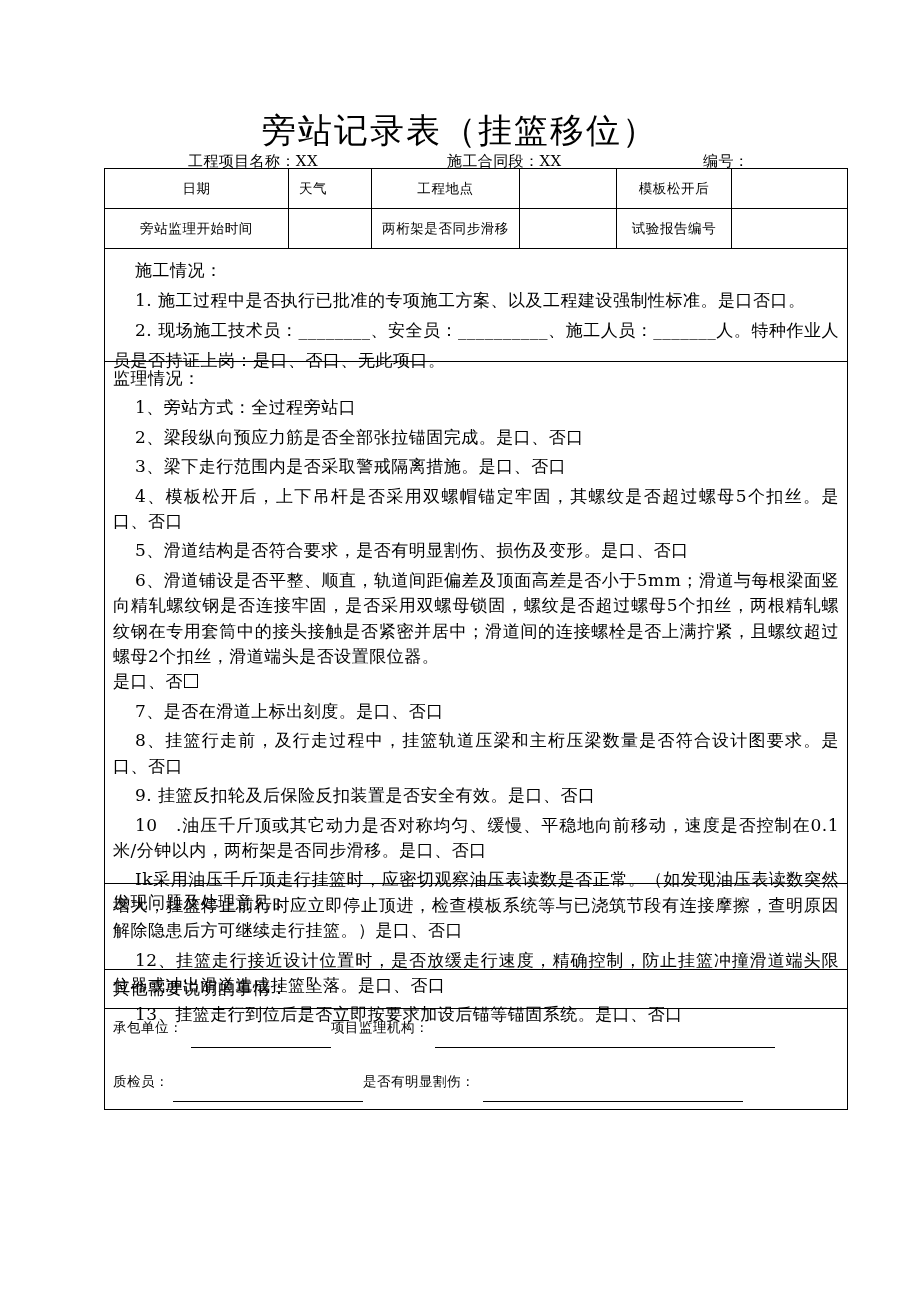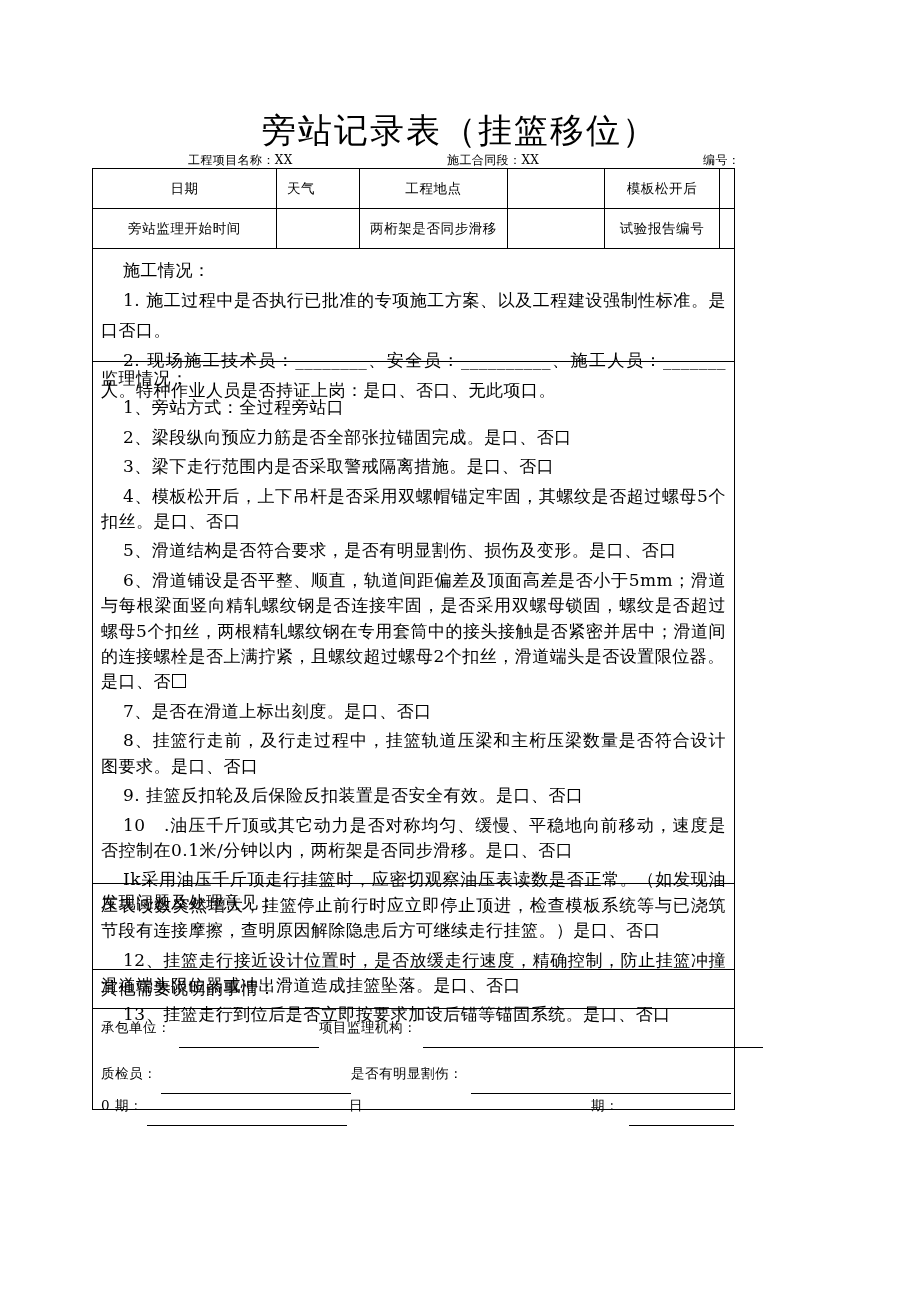--- a/index.html
+++ b/index.html
@@ -32,34 +32,34 @@
     font-size: 34px;
     letter-spacing: 2px;
     font-family: "DejaVu Serif", "Liberation Serif", serif;
     white-space: nowrap;
   }
 
   
   .subhead {
     position: absolute;
     top: 152px;
-    font-size: 12px;
+    font-size: 15px;
     white-space: nowrap;
     letter-spacing: 0.4px;
   }
   .subhead.proj  { left: 188px; }
   .subhead.contr { left: 447px; }
   .subhead.num   { left: 703px; }
 
   
   .tbl {
     position: absolute;
-    left: 92px;
+    left: 104px;
     top: 168px;
-    width: 643px;
+    width: 744px;
     border: 1.6px solid #000;
     border-collapse: collapse;
     box-sizing: border-box;
   }
   .row {
     position: relative;
     box-sizing: border-box;
     border-bottom: 1.2px solid #000;
   }
   .row.last { border-bottom: none; }
@@ -206,31 +206,24 @@
 
     <div class="row block blk-sign last">
 
       <div class="sign-line">
         <span class="sig-item" style="left:0px;">承包单位：</span>
         <span class="sig-item u" style="left:78px; top:14px; width:140px;"></span>
         <span class="sig-item" style="left:218px;">项目监理机构：</span>
         <span class="sig-item u" style="left:322px; top:14px; width:340px;"></span>
       </div>
 
-      <div class="sign-line" style="margin-top:16px;">
+      <div class="sign-line" style="margin-top:24px;">
         <span class="sig-item" style="left:0px;">质检员：</span>
         <span class="sig-item u" style="left:60px; top:14px; width:190px;"></span>
         <span class="sig-item" style="left:250px;">是否有明显割伤：</span>
         <span class="sig-item u" style="left:370px; top:14px; width:260px;"></span>
       </div>
 
-      <div class="sign-line" style="margin-top:2px;">
-        <span class="sig-item" style="left:0px;">0 期：</span>
-        <span class="sig-item u" style="left:46px; top:14px; width:200px;"></span>
-        <span class="sig-item" style="left:248px;">日</span>
-        <span class="sig-item" style="left:490px;">期：</span>
-        <span class="sig-item u" style="left:528px; top:14px; width:105px;"></span>
-      </div>
 
     </div>
 
   </div>
 </div>
 
 </body></html>

